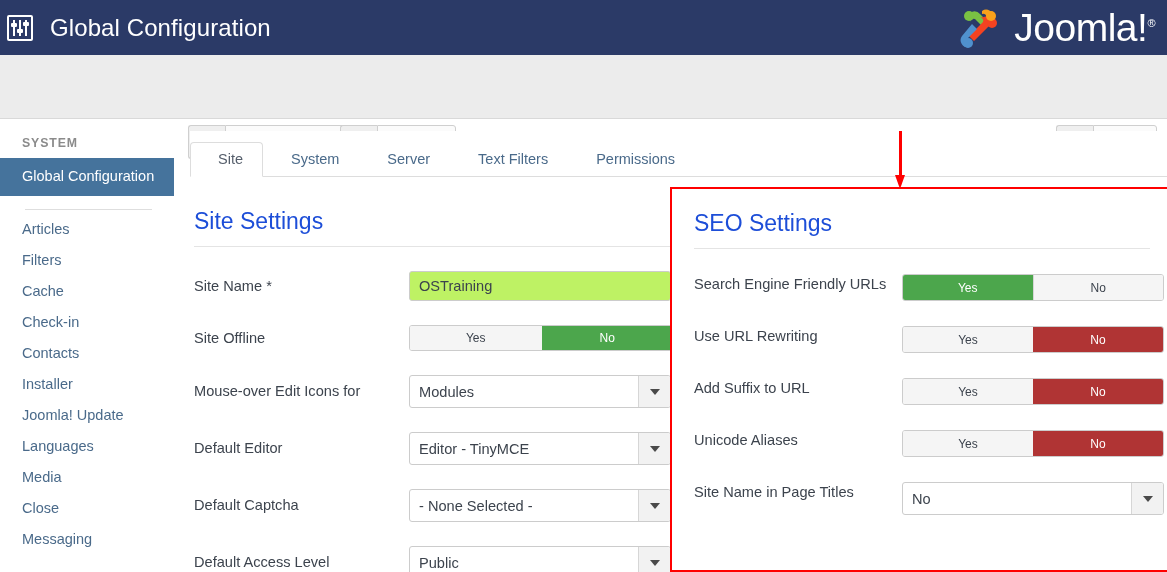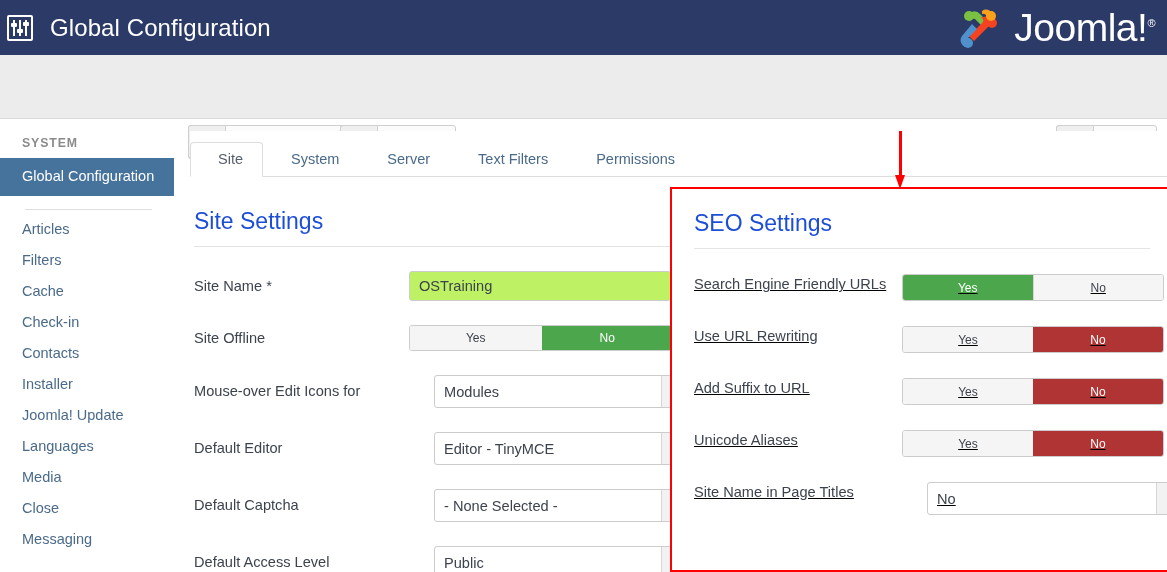--- a/index.html
+++ b/index.html
@@ -186,21 +186,20 @@
     border: 1px solid #cccccc; border-radius: 3px;
     background: #bef264;
     padding: 0 9px; font-size: 14.6px; color: #3c434d;
     display: flex; align-items: center;
   }
   .fselect {
     width: 262px; height: 33px;
     border: 1px solid #cccccc; border-radius: 3px;
     background: #fff; display: flex; align-items: stretch;
     overflow: hidden;
-    margin-left: 25px;
   }
   .fselect .val {
     flex: 1; display: flex; align-items: center;
     padding: 0 9px; font-size: 14.6px; color: #3c434d;
   }
   .fselect .arrow {
     width: 32px; background: #f2f2f2; border-left: 1px solid #d6d6d6;
     display: flex; align-items: center; justify-content: center;
   }
   .caret {
@@ -228,21 +227,21 @@
 
   
   #seo-panel {
     position: absolute; left: 670px; top: 187px;
     width: 502px; height: 385px;
     background: #fff;
     border: 2px solid #ff0000;
     border-right: none;
   }
   #seo-inner { padding: 21px 22px 0 22px; }
-  .seo-row { display: flex; align-items: flex-start; margin-top: 25px; text-decoration: underline; }
+  .seo-row { display: flex; align-items: flex-start; margin-top: 25px; }
   .seo-label {
     width: 208px; flex: 0 0 208px;
     font-size: 14.6px; color: #3c434d; line-height: 21px;
   }
   .seo-control { padding-top: 0px; }
 
   
   #arrow {
     position: absolute; left: 895px; top: 131px;
     width: 10px; height: 58px;

